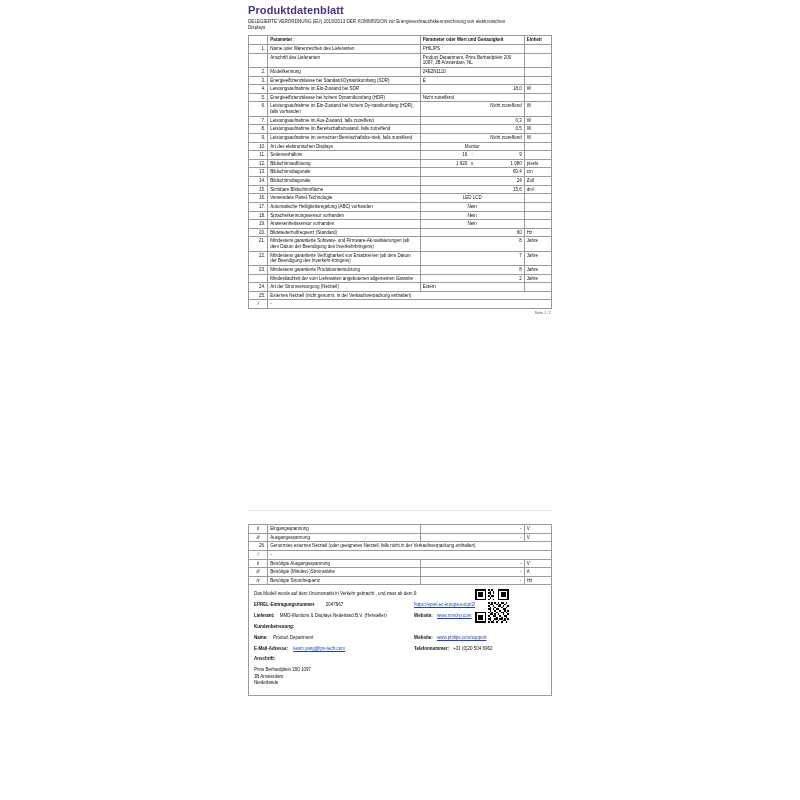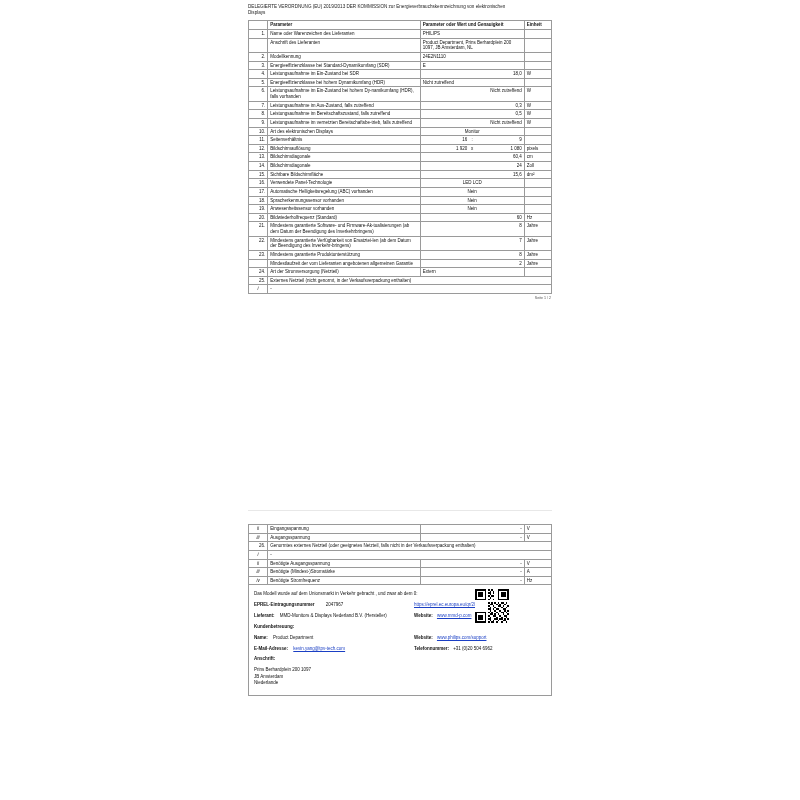--- a/index.html
+++ b/index.html
@@ -129,20 +129,21 @@
     height: 1px;
     background: #e8e8e8;
   }
 </style>
 </head>
 <body>
 
 <div class="page">
 
   <div class="sheet1">
+    <div class="doc-title">Produktdatenblatt</div>
     <div class="doc-sub">DELEGIERTE VERORDNUNG (EU) 2019/2013 DER KOMMISSION zur Energieverbrauchskennzeichnung von elektronischen Displays</div>
 
     <table>
       <tbody id="main-table-body">
           <tr class="hdr">
             <td class="c-num"></td>
             <td class="c-par">Parameter</td>
             <td class="c-val">Parameter oder Wert und Genauigkeit</td>
             <td class="c-unit">Einheit</td>
           </tr>

